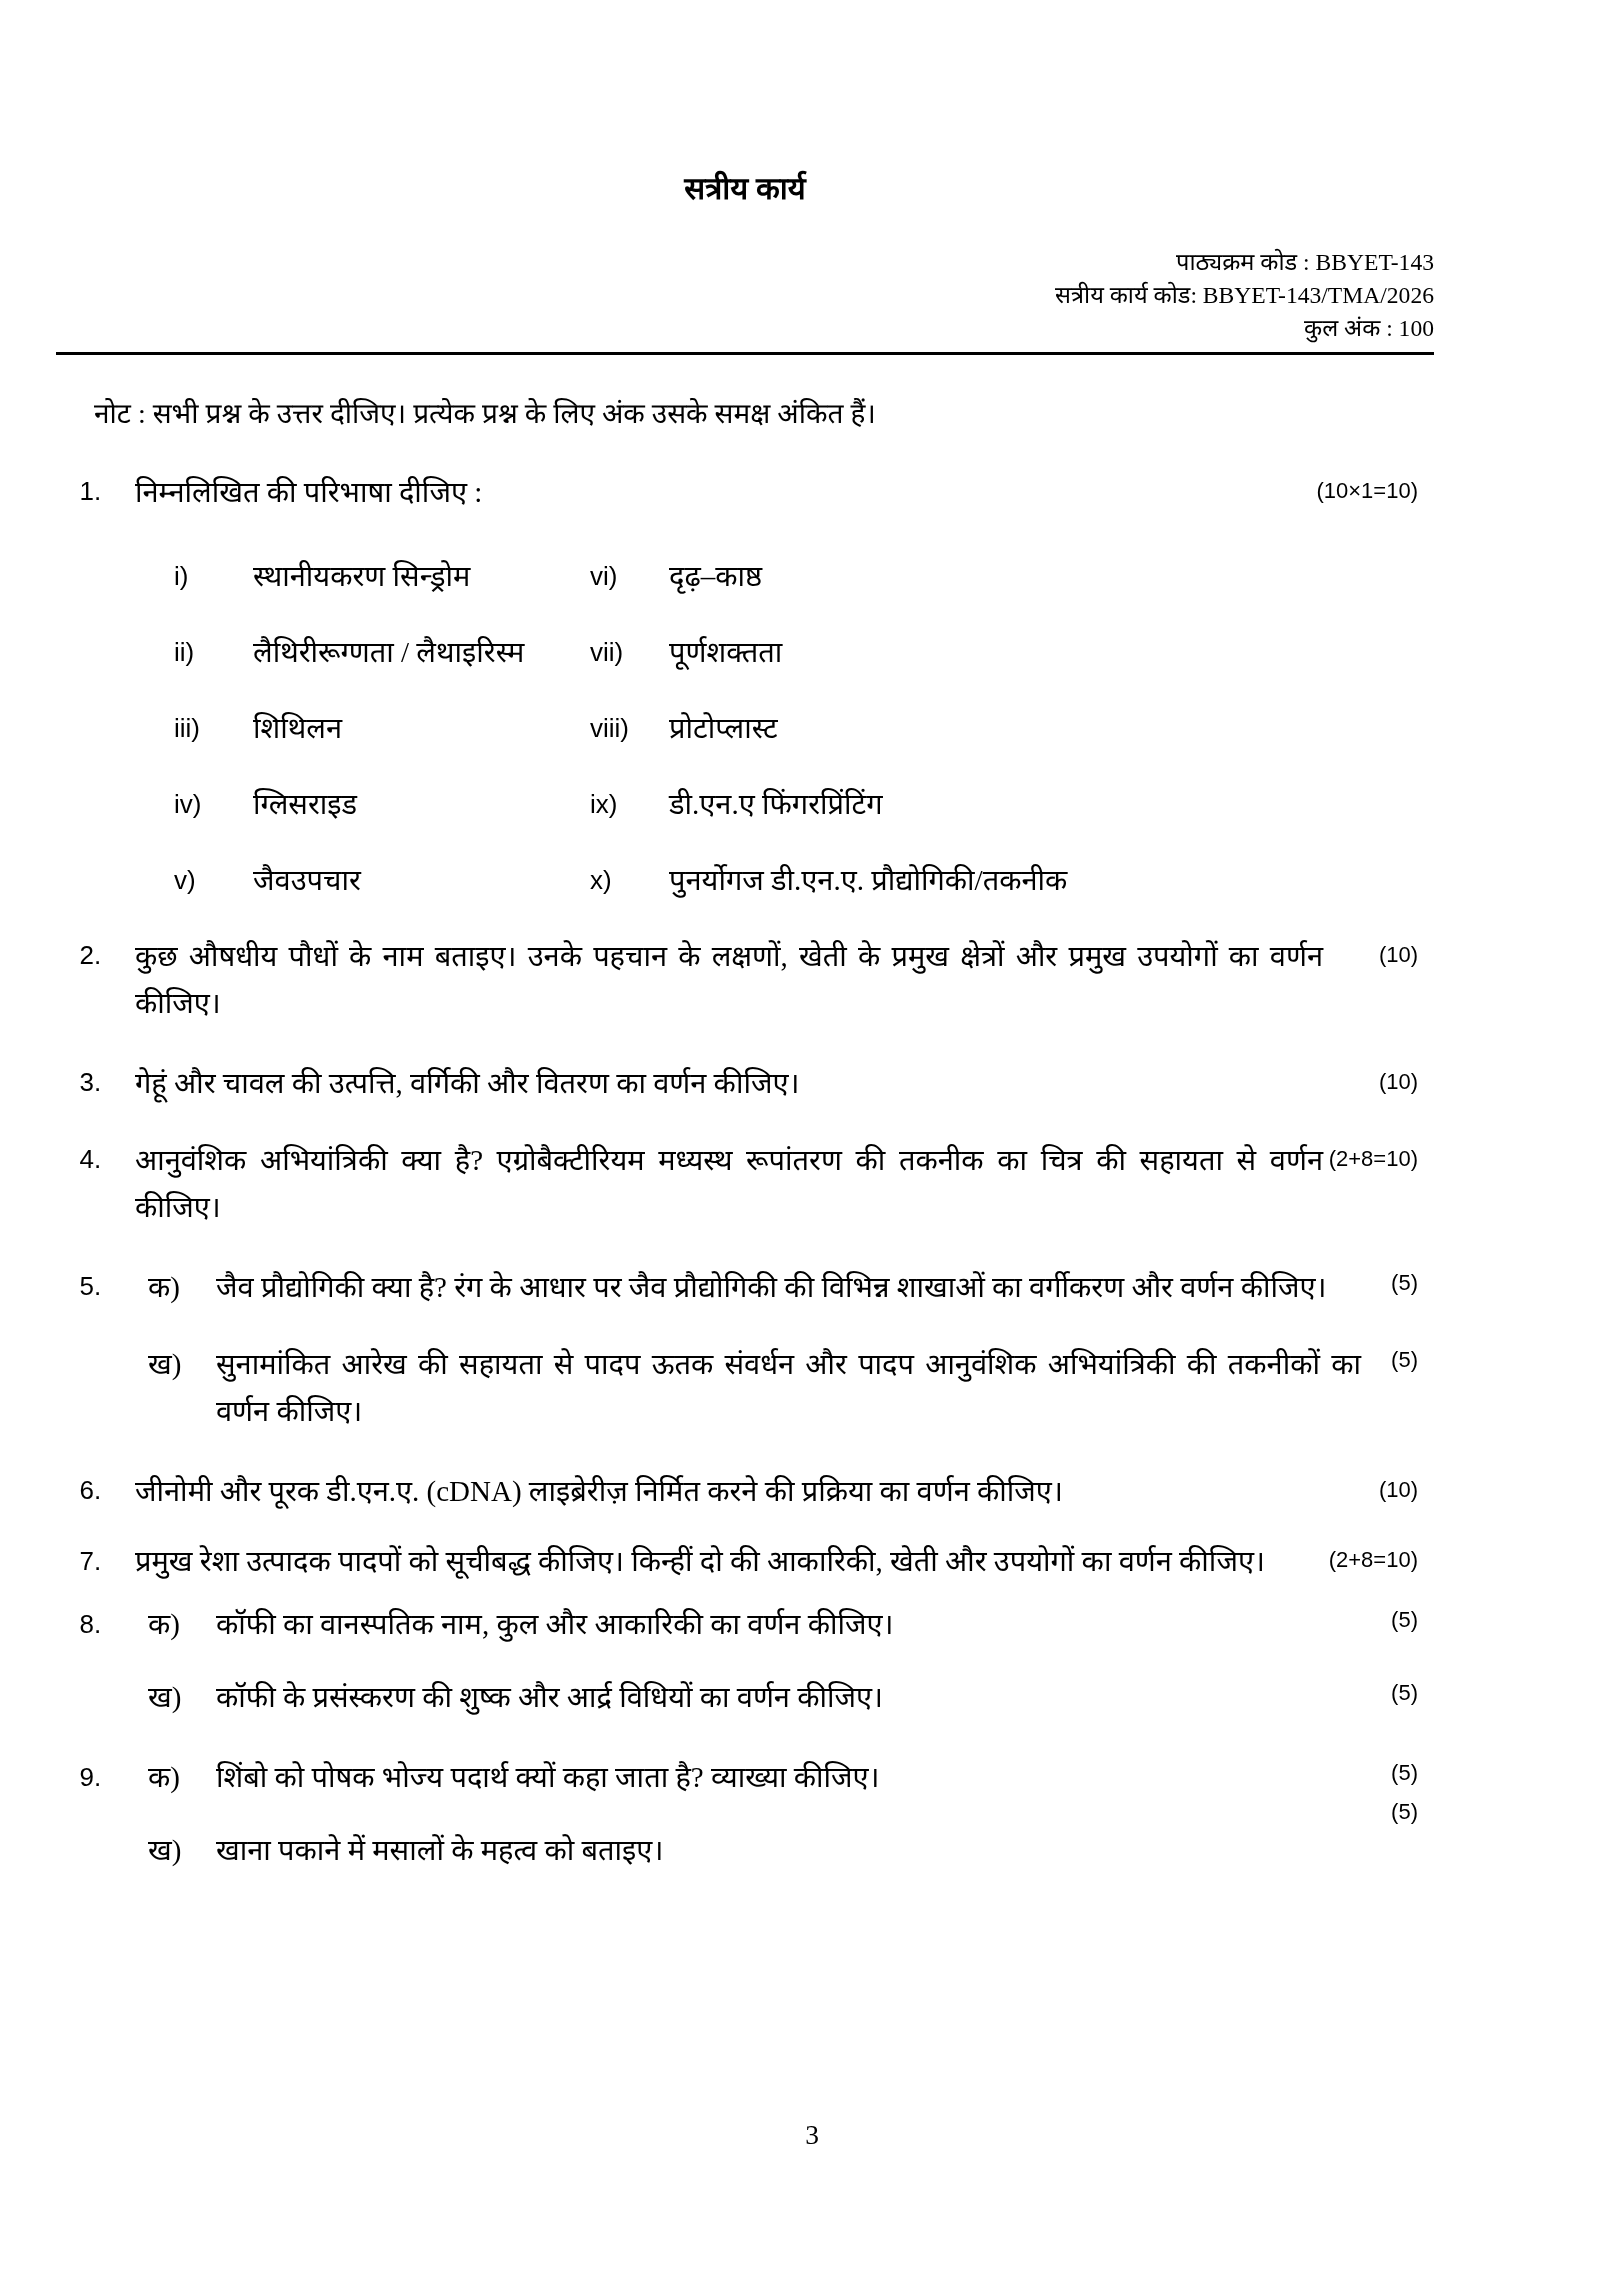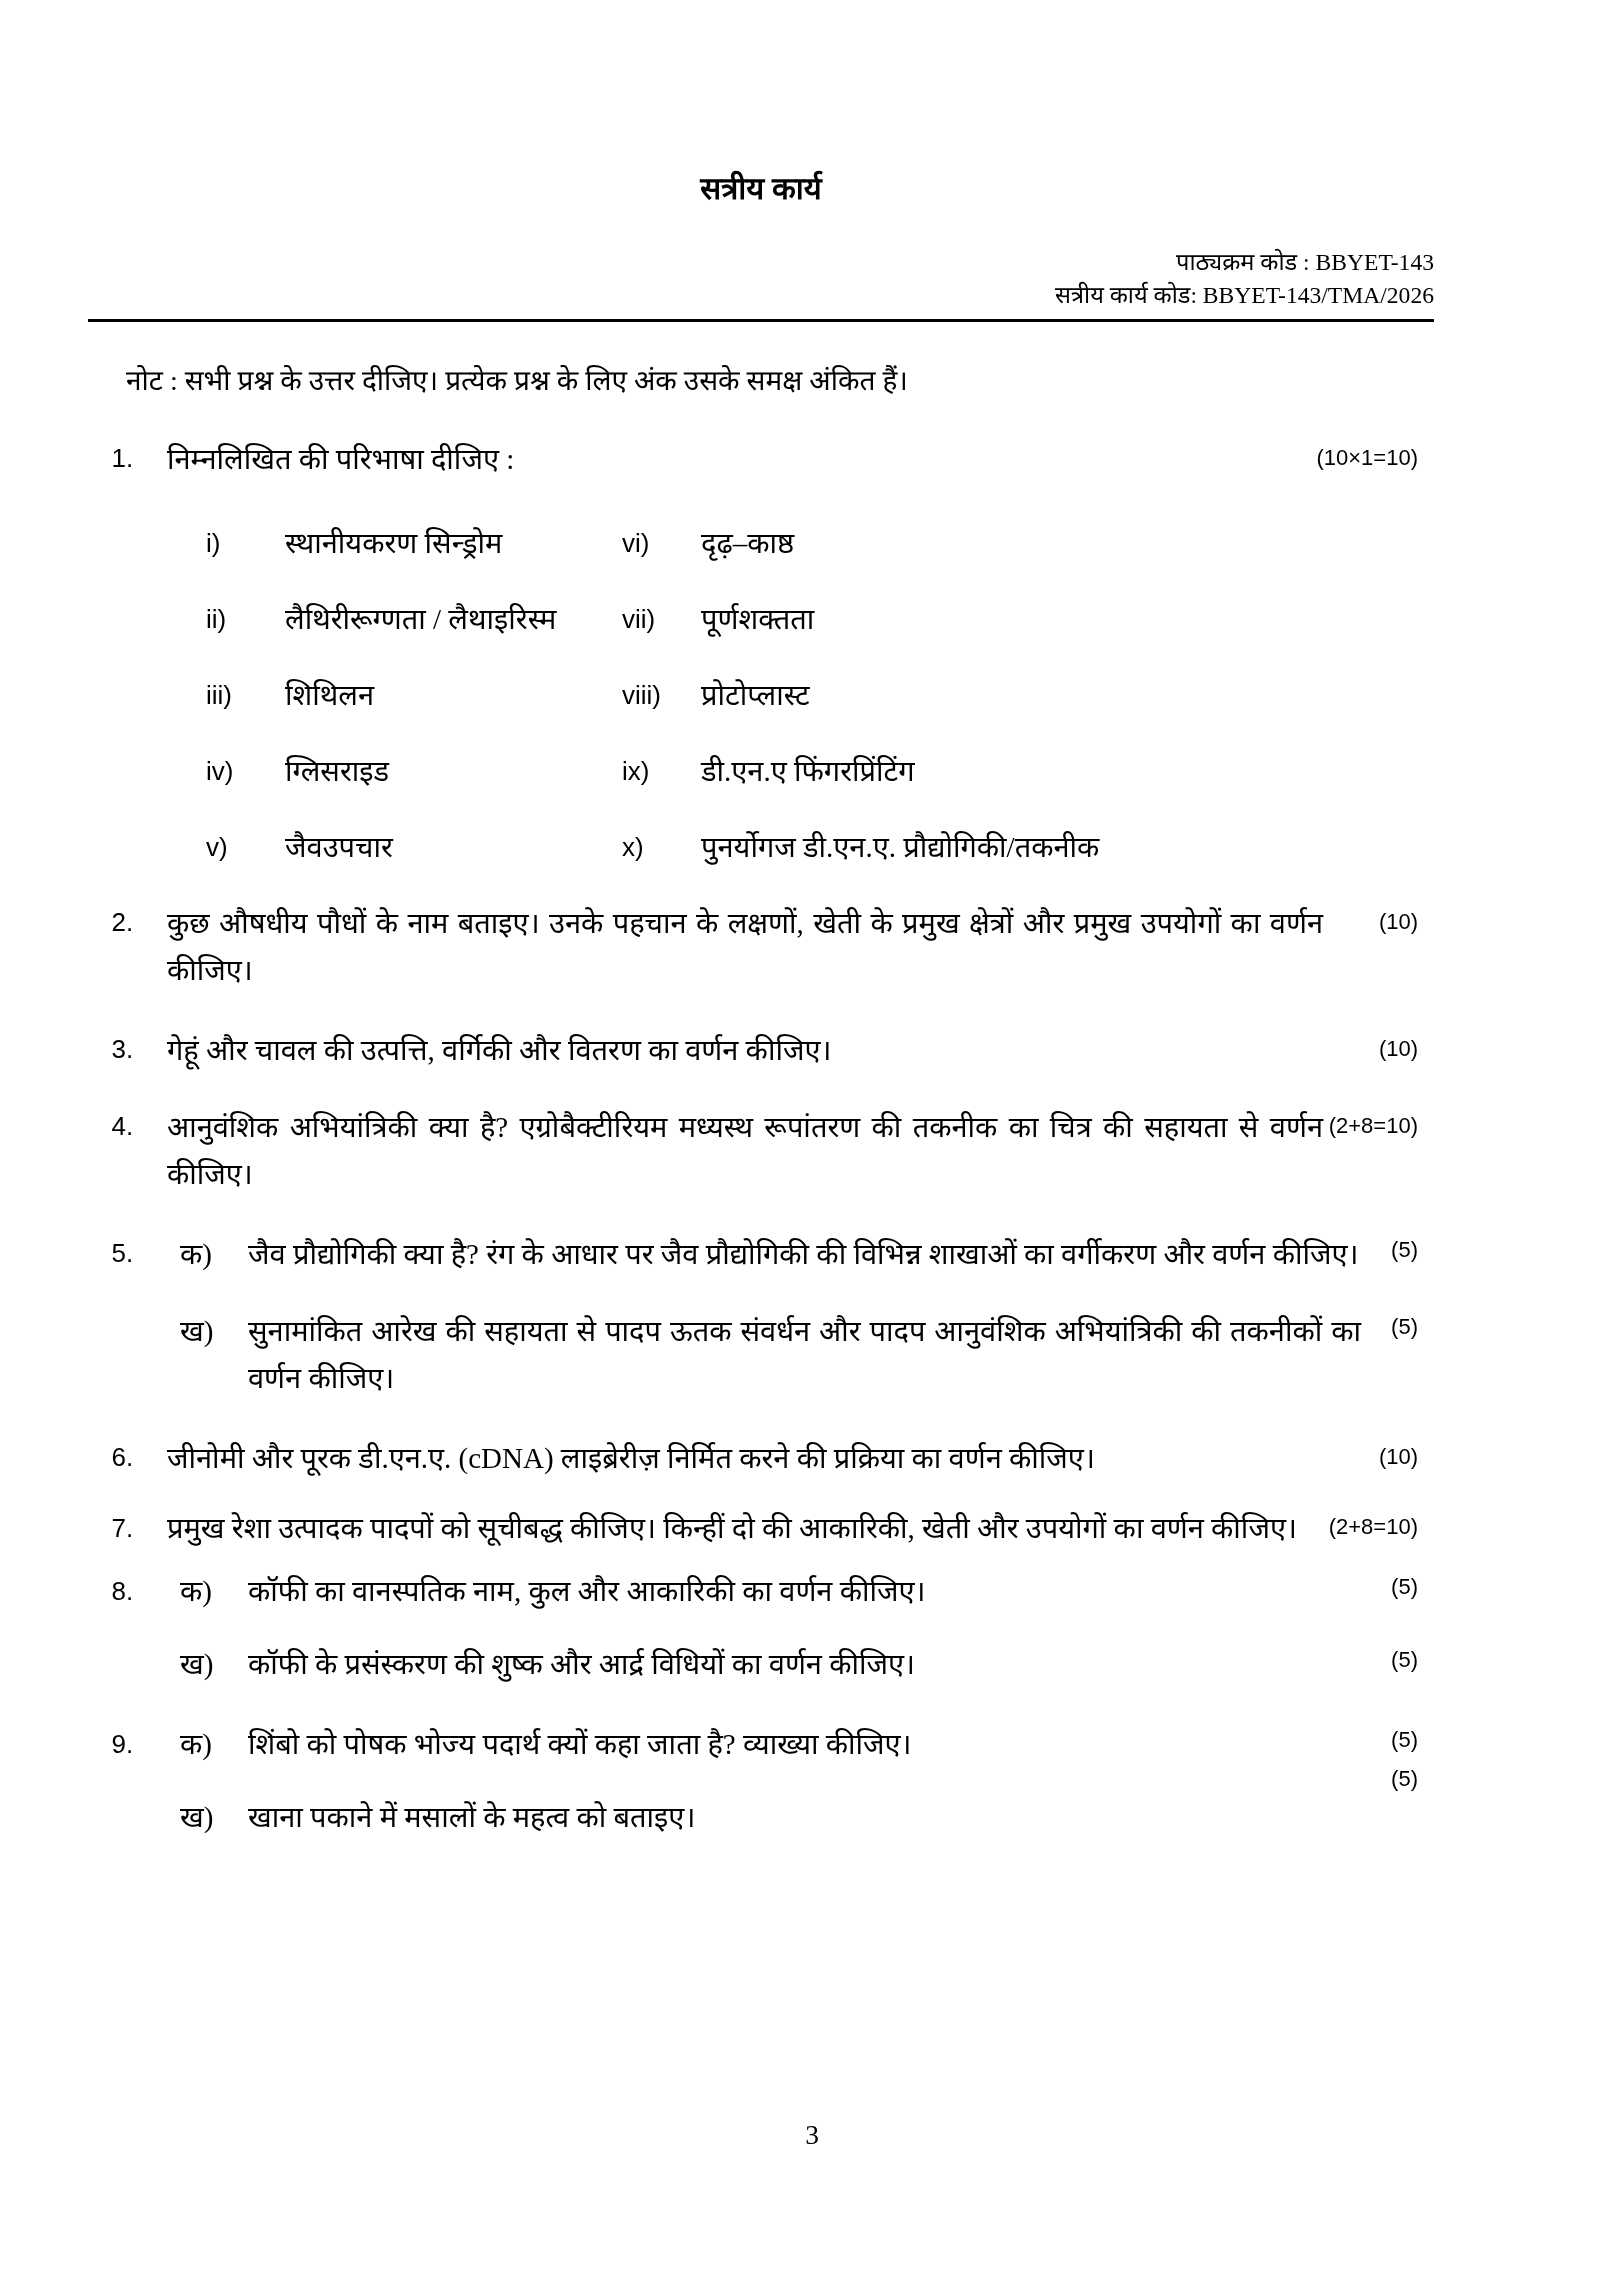--- a/index.html
+++ b/index.html
@@ -3,21 +3,21 @@
 <meta charset="utf-8">
 <style>
   html, body { margin: 0; padding: 0; background: #ffffff; }
   .page {
     position: relative;
     width: 1624px;
     height: 2295px;
     background: #ffffff;
     color: #000000;
     font-family: "Liberation Serif", "DejaVu Serif", serif;
-    padding: 169px 190px 0 88px;
+    padding: 169px 190px 0 56px;
     box-sizing: border-box;
     overflow: hidden;
   }
   .sans { font-family: "Liberation Sans", "DejaVu Sans", sans-serif; }
 
   .title {
     text-align: center;
     font-size: 31px;
     font-weight: bold;
     line-height: 39px;
@@ -113,20 +113,21 @@
 </head>
 <body>
 
 <div class="page">
 
   <div class="title">सत्रीय कार्य</div>
 
   <div class="meta">
     <div>पाठ्यक्रम कोड : BBYET-143</div>
     <div>सत्रीय कार्य कोड: BBYET-143/TMA/2026</div>
+    <div>कुल अंक : 100</div>
   </div>
 
   <div class="rule"></div>
 
   <p class="note">नोट : सभी प्रश्न के उत्तर दीजिए। प्रत्येक प्रश्न के लिए अंक उसके समक्ष अंकित हैं।</p>
 
   <div class="q q1">
     <span class="qnum sans">1.</span>
     <span class="qtext">निम्नलिखित की परिभाषा दीजिए :</span>
     <span class="qmarks sans">(10×1=10)</span>

